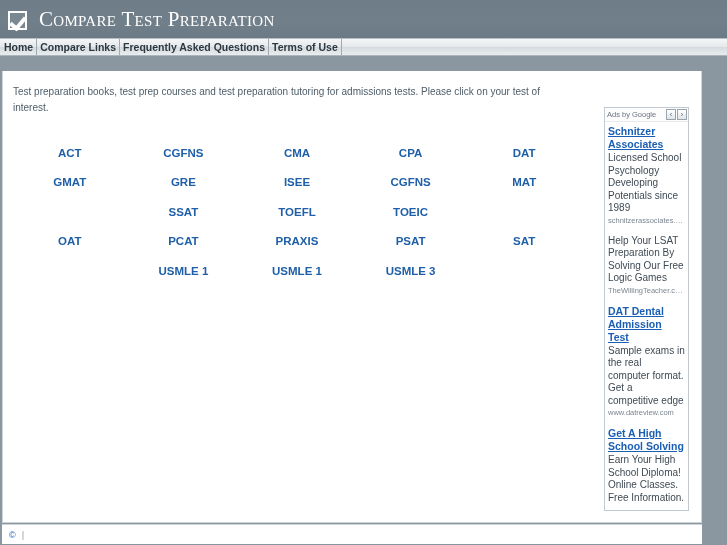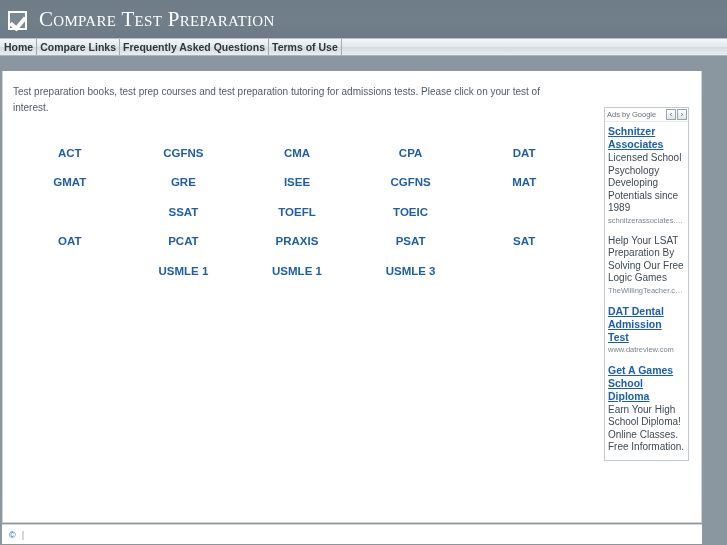--- a/index.html
+++ b/index.html
@@ -329,25 +329,26 @@
             <div class="ad-url">schnitzerassociates.c...</div>
           </div>
 
           <div class="ad-unit">
             <div class="ad-desc">Help Your LSAT Preparation By Solving Our Free Logic Games</div>
             <div class="ad-url">TheWillingTeacher.co...</div>
           </div>
 
           <div class="ad-unit">
             <span class="ad-title">DAT Dental Admission Test</span>
+            <div class="ad-desc">Sample exams in the real computer format. Get a competitive edge</div>
             <div class="ad-url">www.datreview.com</div>
           </div>
 
           <div class="ad-unit">
-            <span class="ad-title">Get A Games School Diploma</span>
+            <span class="ad-title">Get A High School Solving</span>
             <div class="ad-desc">Earn Your High School Diploma! Online Classes. Free Information.</div>
 
           </div>
 
         </div>
       </div>
     </div>
 
   </div>
 </div>

